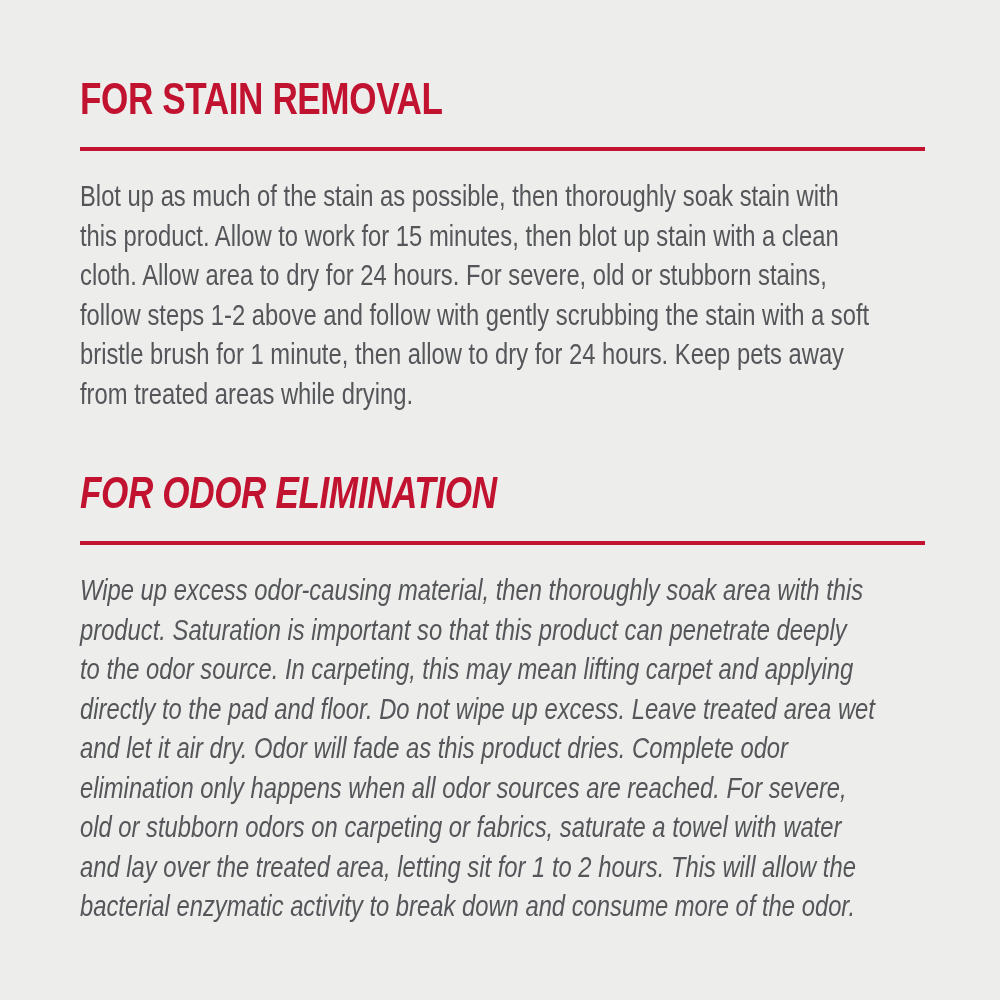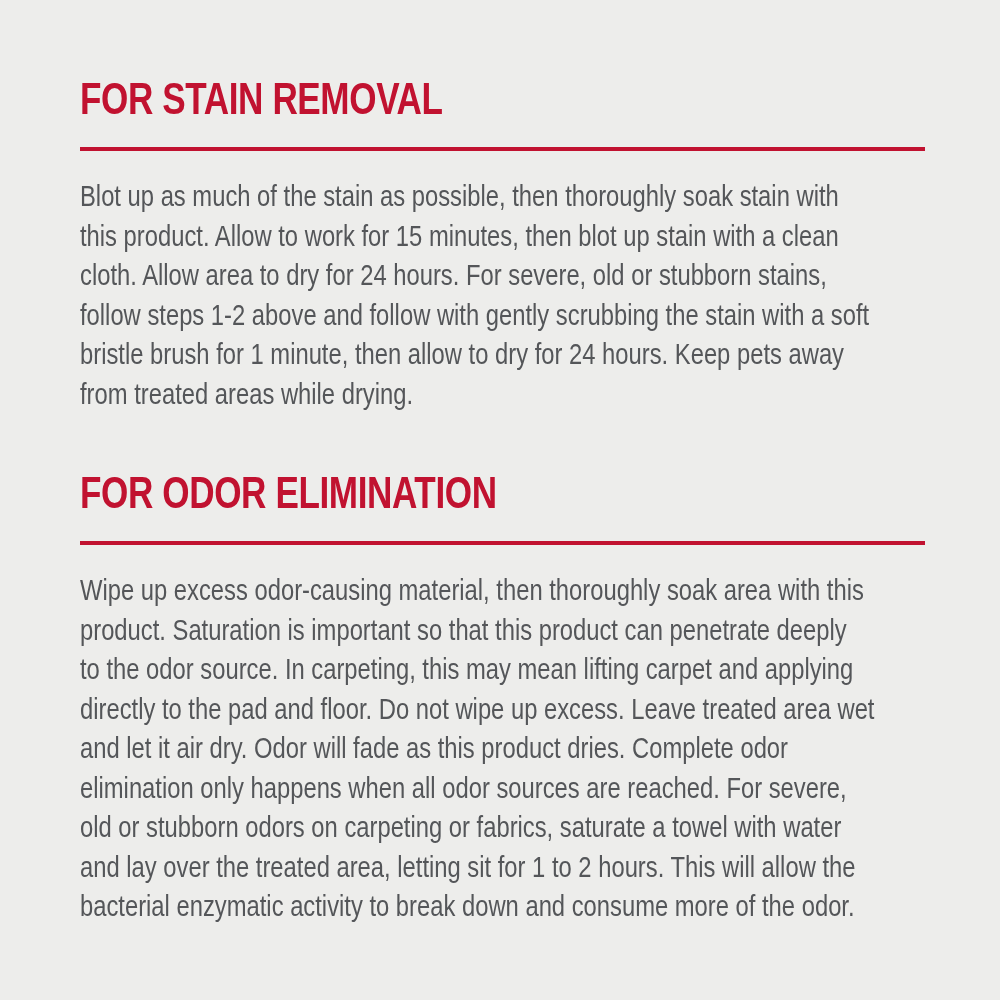--- a/index.html
+++ b/index.html
@@ -20,20 +20,21 @@
   }
   .panel {
     box-sizing: border-box;
     width: 1000px;
     height: 968px;
     padding: 76px 75px 0 80px;
   }
   .section { }
   .section + .section {
     margin-top: 56px;
+    font-style: italic;
   }
   .section-title {
     color: var(--accent);
     font-weight: 800;
     font-size: 45px;
     line-height: 45px;
     letter-spacing: -0.5px;
     white-space: nowrap;
     transform: scaleX(0.78);
     transform-origin: 0 50%;

